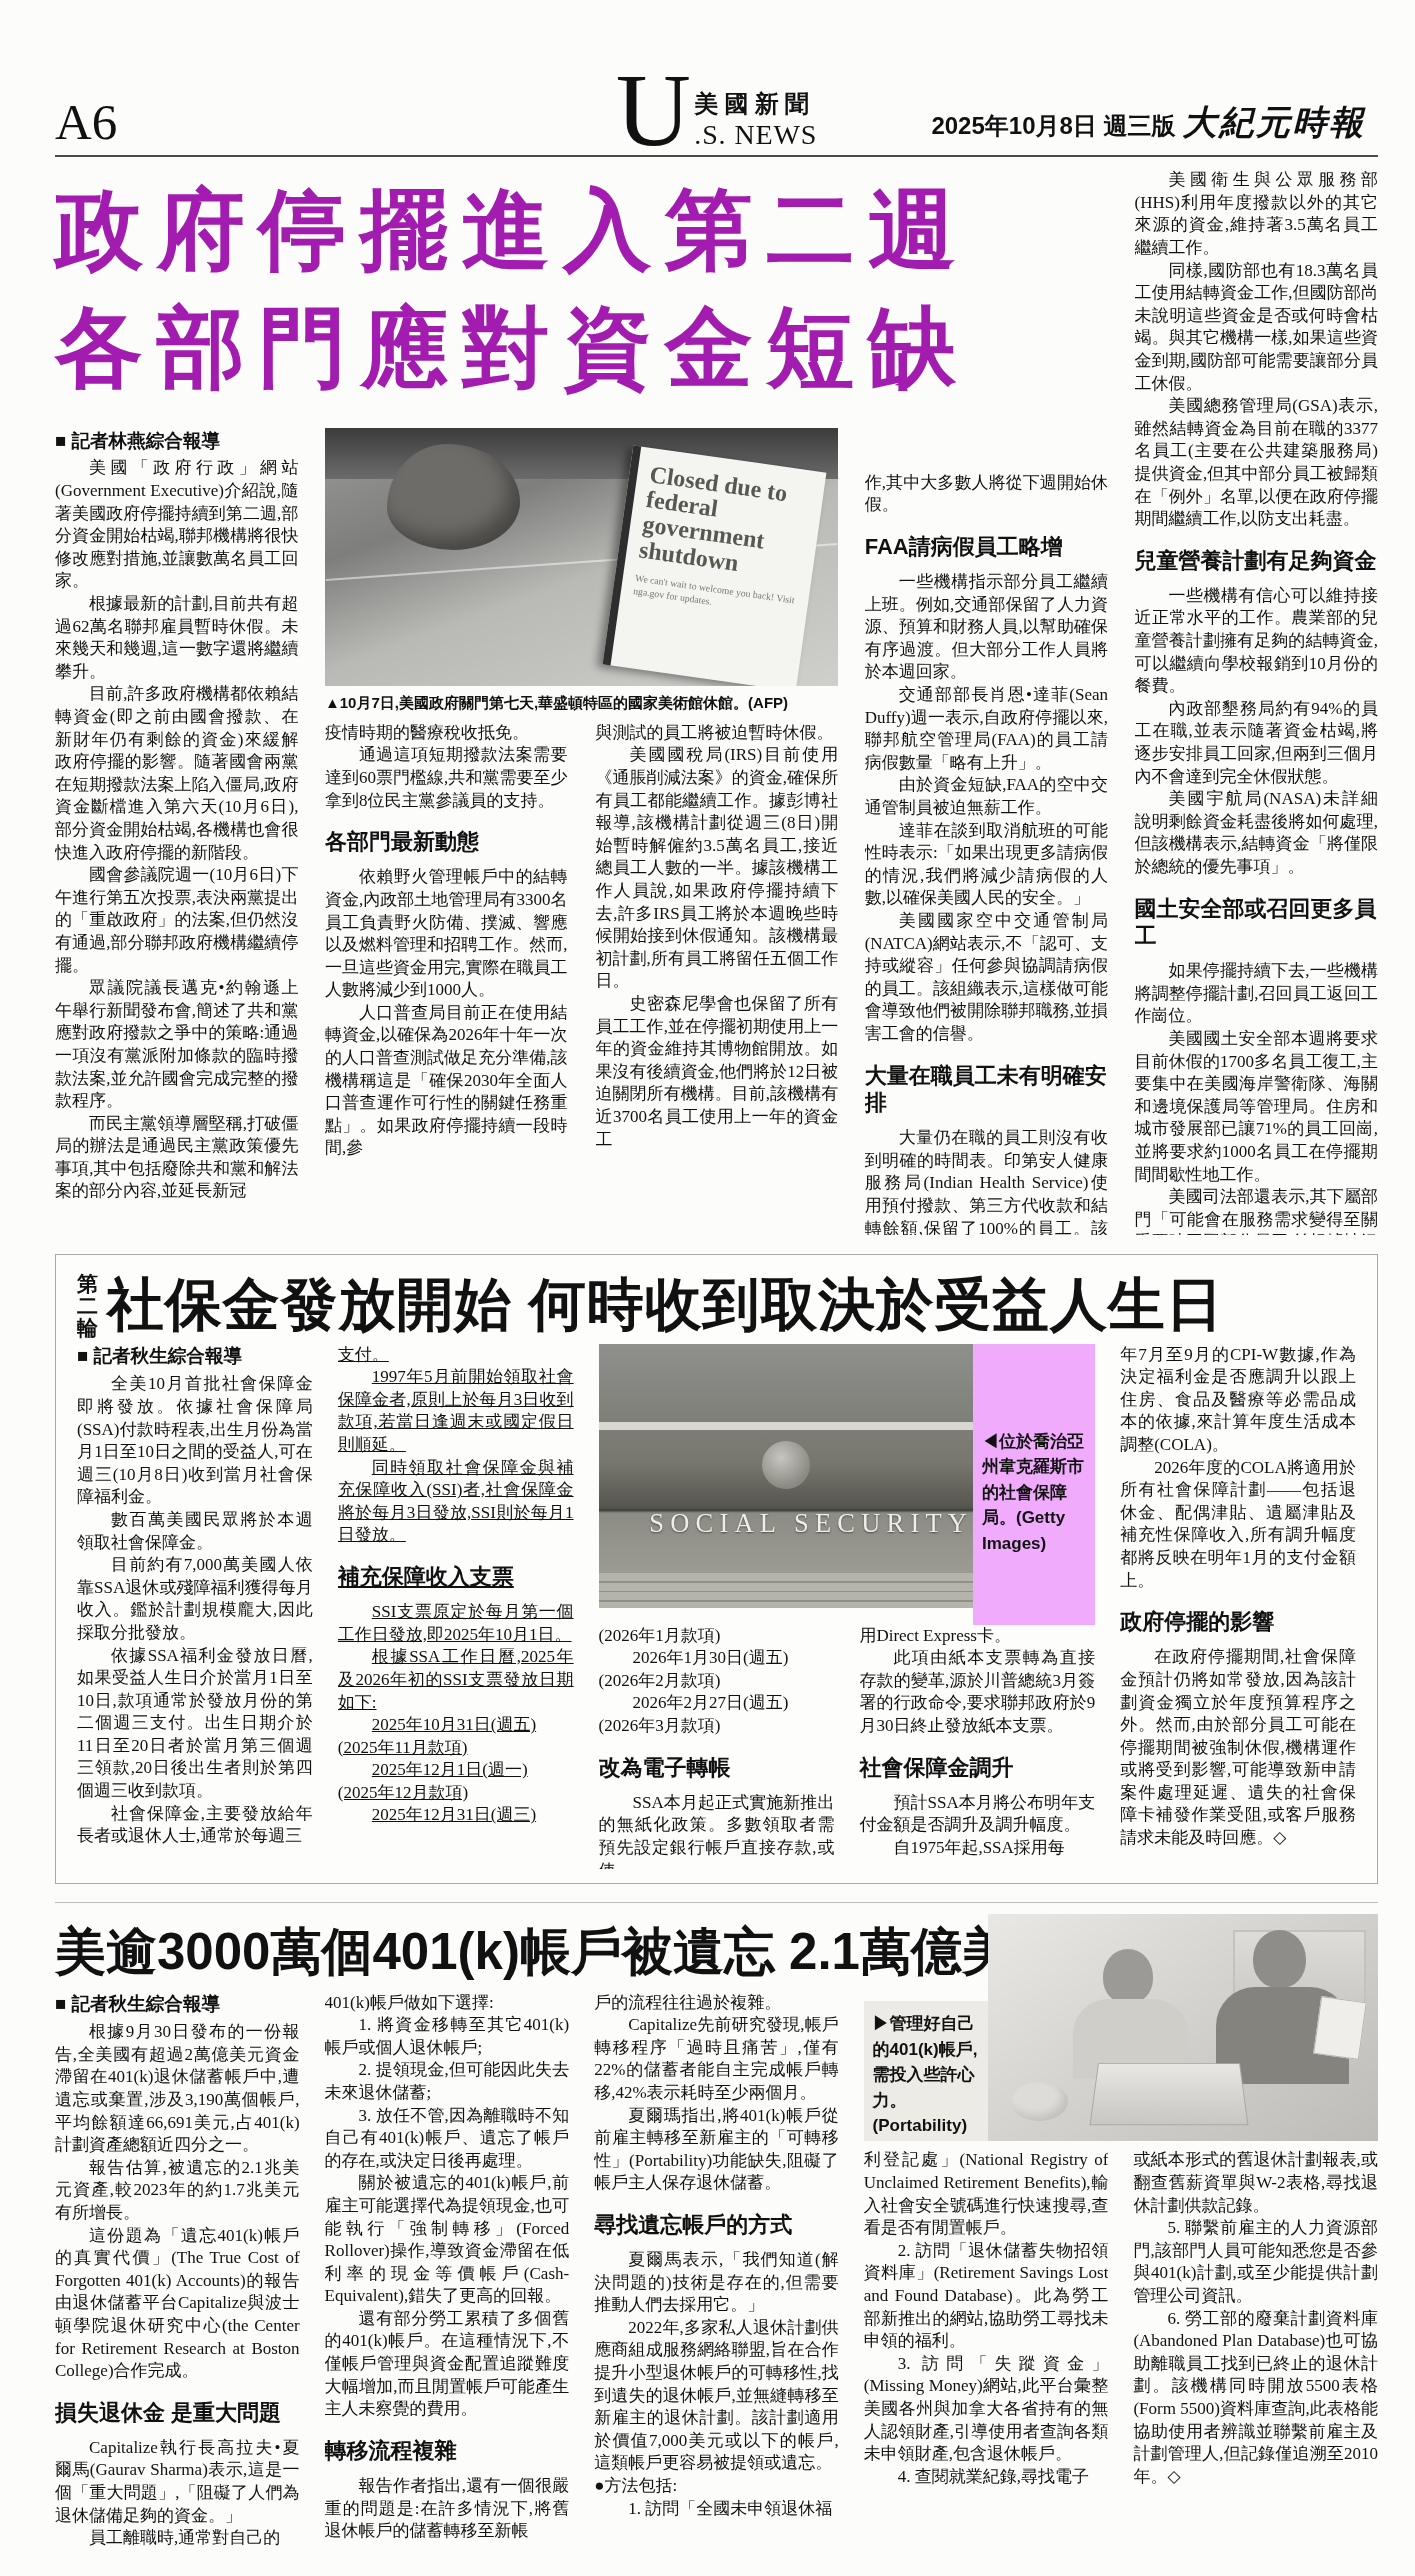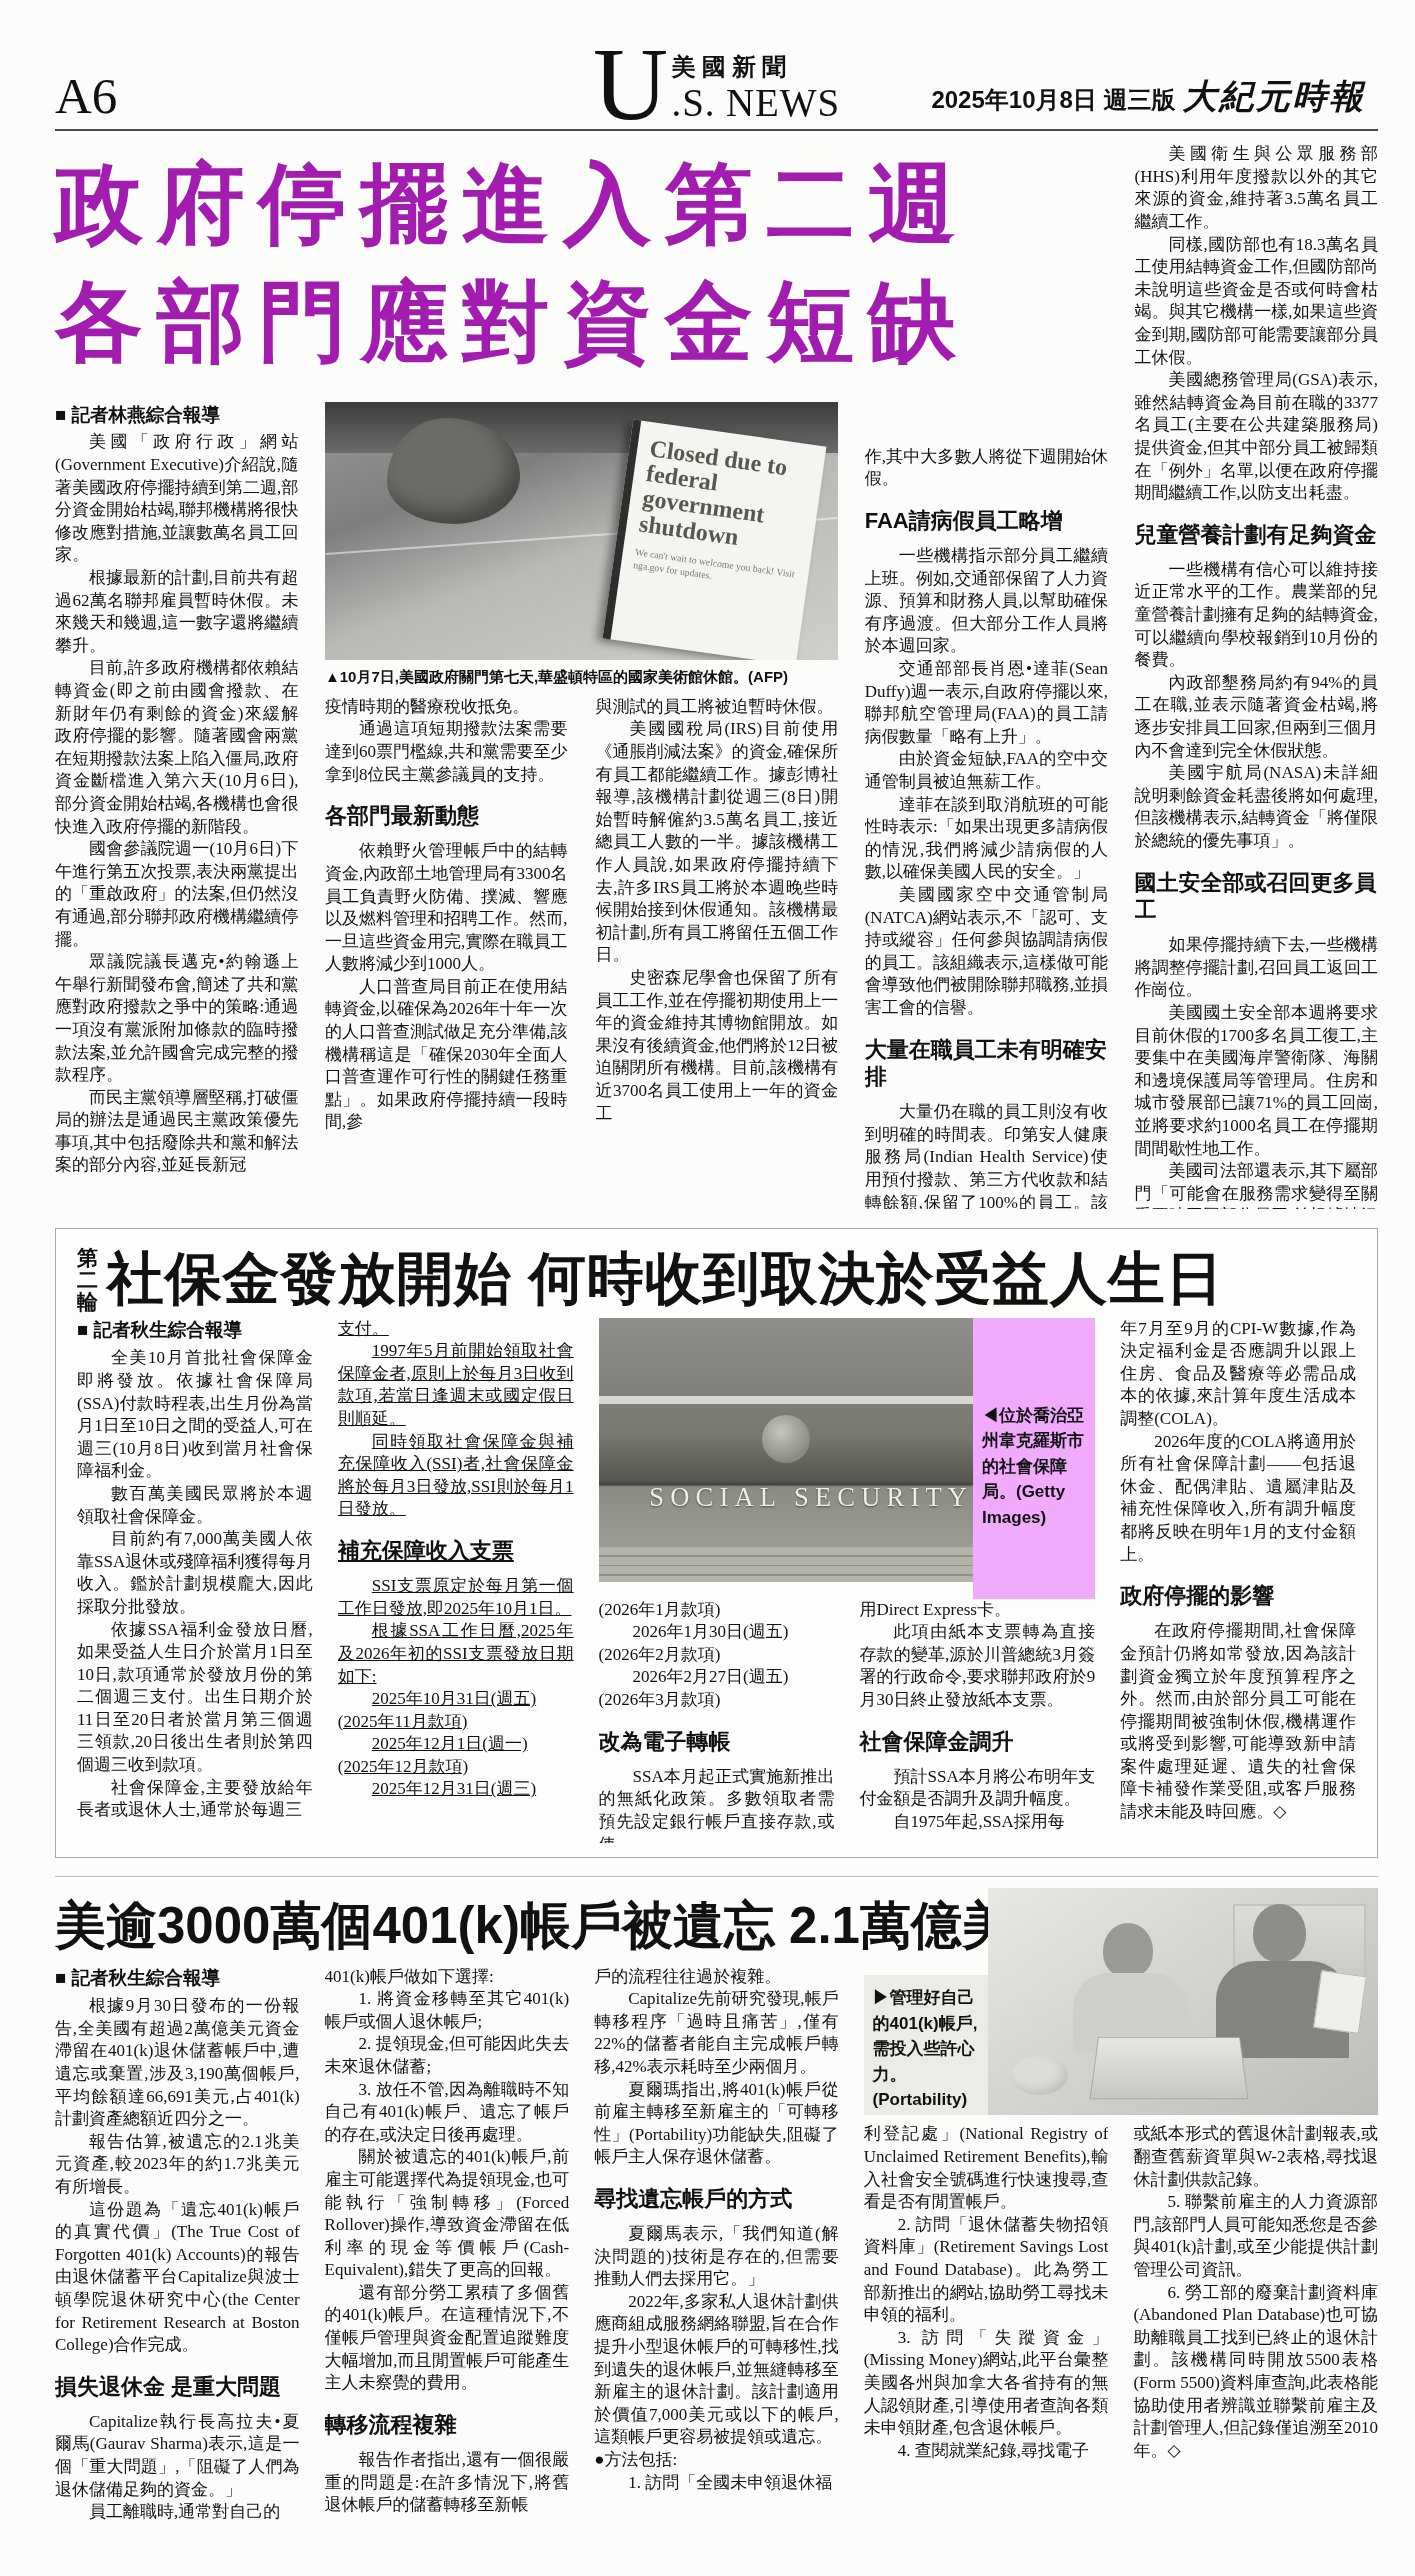--- a/index.html
+++ b/index.html
@@ -1,27 +1,27 @@
 <!DOCTYPE html>
 <html style="font-size:14px"><head>
 <meta charset="utf-8">
 <style>
   * { box-sizing: border-box; }
   html,body { margin:0; padding:0; width:1415px; background:#fcfcfb; color:#111; }
   body { height:2576px; overflow:hidden; font-family:"Liberation Serif","DejaVu Serif",serif; }
   .page { padding:0 37px 0 55px; }
 
   
-  .masthead { height:131px; border-bottom:2.7px solid #4a4a4a; display:flex; align-items:flex-end; padding-bottom:7px; position:relative; }
+  .masthead { height:157px; border-bottom:2.7px solid #4a4a4a; display:flex; align-items:flex-end; padding-bottom:7px; position:relative; }
   .page-num { font-size:51px; line-height:1; font-family:"Liberation Serif",serif; }
   .mast-center { position:absolute; left:50%; transform:translateX(-50%); bottom:5.3px; display:flex; align-items:flex-end; }
   .mast-u { font-size:104px; line-height:0.78; font-family:"Liberation Serif",serif; }
   .mast-stack { display:flex; flex-direction:column; margin-left:3.5px; }
   .mast-zh { font-family:"Liberation Sans",sans-serif; font-weight:700; font-size:24px; letter-spacing:6.2px; }
-  .mast-en { font-family:"Liberation Serif",serif; font-size:39px; line-height:1.05; letter-spacing:0.9px; }
+  .mast-en { font-family:"Liberation Serif",serif; font-size:28px; line-height:1.05; letter-spacing:0.9px; }
   .mast-right { position:absolute; right:12px; bottom:8.8px; display:flex; align-items:baseline; gap:7px; }
   .mast-date { font-family:"Liberation Sans",sans-serif; font-weight:700; font-size:24px; }
   .mast-paper { font-family:"Liberation Serif",serif; font-weight:900; font-style:italic; font-size:34px; letter-spacing:2.7px;text-align:center; }
 
   
   .col { overflow:hidden; }
   .col p { font-size:17px; line-height:22.6px; text-align:justify; text-indent:2em; margin:0; }
   .col p.c { text-indent:0; }
   .col p.byline { font-family:"Liberation Sans",sans-serif; font-weight:700; font-size:18.6px; text-indent:0; margin:1.8px 0 5.3px; }
   .col h3 { font-family:"Liberation Sans",sans-serif; font-weight:700; font-size:22px; line-height:1.25; margin:16px 0 10.6px; }

